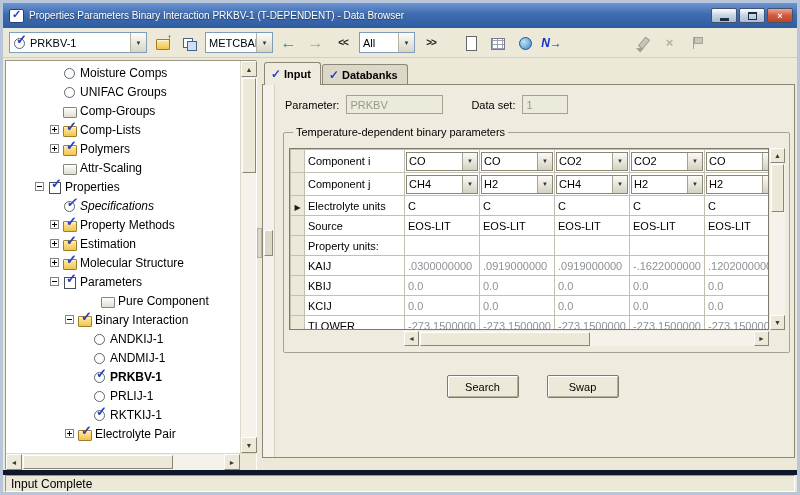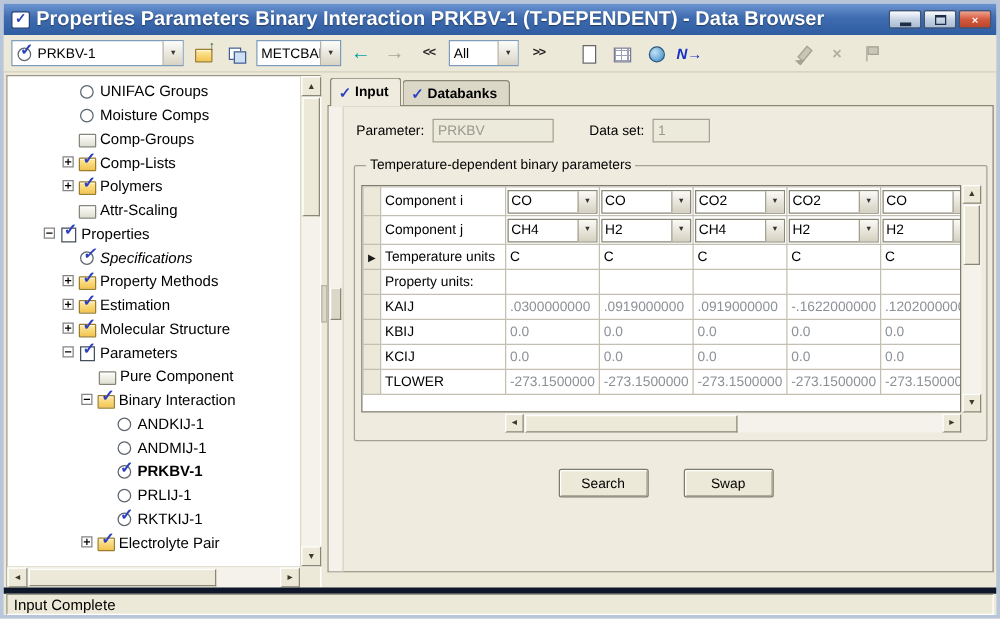--- a/index.html
+++ b/index.html
@@ -6,21 +6,21 @@
 html,body { width:800px; height:495px; }
 body { font-family:"Liberation Sans", sans-serif; font-size:11px; background:#fff; }
 
 .window { width:800px; height:495px; display:flex; flex-direction:column; border:3px solid #b9c6da; background:#ece9d8; }
 
 
 .titlebar { height:25px; flex:none; display:flex; align-items:center; padding:0 4px 0 6px;
   background:linear-gradient(180deg,#6c95d2 0%,#3f6cb0 45%,#2f5da1 100%); }
 .title-icon { width:15px; height:14px; background:#fff; border:1px solid #28417a; border-radius:2px; position:relative; margin-right:5px; flex:none; }
 .title-icon::after { content:"✓"; position:absolute; left:2px; top:-2px; font-size:11px; font-weight:bold; color:#2b3fc0; }
-.title-text { color:#fff; font-weight:bold; font-size:16px; text-shadow:0 1px 1px rgba(0,0,0,.45); flex:1; white-space:nowrap; overflow:hidden; }
+.title-text { color:#fff; font-weight:normal; font-size:10px; text-shadow:0 1px 1px rgba(0,0,0,.45); flex:1; white-space:nowrap; overflow:hidden; }
 .win-buttons { display:flex; gap:2px; flex:none; }
 .win-btn { width:26px; height:15px; border:1px solid #41536e; border-radius:2px;
   background:linear-gradient(#fdfeff,#c6d3e4 50%,#a9bcd4); display:flex; align-items:center; justify-content:center; font-size:9px; color:#1d2d45; }
 .win-btn.close { background:linear-gradient(#f0a492,#d4593d 50%,#b8452c); color:#fff; font-weight:bold; }
 .glyph-min { width:9px; height:3px; background:#1d2d45; margin-top:7px; }
 .glyph-max { width:9px; height:8px; border:1px solid #1d2d45; border-top-width:2px; background:transparent; }
 
 
 .toolbar { height:30px; flex:none; display:flex; align-items:center; gap:4px; padding:0 6px; background:#ece9d8; border-bottom:1px solid #d2cfc0; }
 .combo { height:21px; background:#fff; border:1px solid #7f9db9; display:flex; align-items:center; font-size:11px; flex:none; }
@@ -209,26 +209,26 @@
   </div>
 
   <div class="main">
 
     <div class="tree-panel">
       <div class="tree-body">
         <div class="tree-items">
             <div class="tree-row" style="padding-left: 44px;">
               <span class="tw-space"></span>
               <span class="ic ic-circle"></span>
+              <span class="t-label">Moisture Comps</span>
+            </div>
+            <div class="tree-row" style="padding-left: 44px;">
+              <span class="tw-space"></span>
+              <span class="ic ic-circle"></span>
               <span class="t-label">UNIFAC Groups</span>
-            </div>
-            <div class="tree-row" style="padding-left: 44px;">
-              <span class="tw-space"></span>
-              <span class="ic ic-circle"></span>
-              <span class="t-label">Moisture Comps</span>
             </div>
             <div class="tree-row" style="padding-left: 44px;">
               <span class="tw-space"></span>
               <span class="ic ic-folder plain"></span>
               <span class="t-label">Comp-Groups</span>
             </div>
             <div class="tree-row" style="padding-left: 44px;">
               <span class="twisty plus"></span>
               <span class="ic ic-folder ic-check"></span>
               <span class="t-label">Comp-Lists</span>
@@ -266,21 +266,21 @@
             <div class="tree-row" style="padding-left: 44px;">
               <span class="twisty plus"></span>
               <span class="ic ic-folder ic-check"></span>
               <span class="t-label">Molecular Structure</span>
             </div>
             <div class="tree-row" style="padding-left: 44px;">
               <span class="twisty"></span>
               <span class="ic ic-box ic-check"></span>
               <span class="t-label">Parameters</span>
             </div>
-            <div class="tree-row" style="padding-left: 60px;">
+            <div class="tree-row" style="padding-left: 82px;">
               <span class="tw-space"></span>
               <span class="ic ic-folder plain"></span>
               <span class="t-label">Pure Component</span>
             </div>
             <div class="tree-row" style="padding-left: 59px;">
               <span class="twisty"></span>
               <span class="ic ic-folder ic-check"></span>
               <span class="t-label">Binary Interaction</span>
             </div>
             <div class="tree-row" style="padding-left: 74px;">
@@ -439,26 +439,35 @@
                         </td>
                         <td class="cell" style="padding: 0px 1px;">
                           <div class="cell-combo">
                             <span class="cc-text">H2</span>
                             <span class="cc-btn">▼</span>
                           </div>
                         </td>
                       </tr>
                       <tr>
                         <td class="ind"><span class="row-marker">▶</span></td>
-                        <td class="rowhdr">Temperature units</td>
+                        <td class="rowhdr">Electrolyte units</td>
                         <td class="cell">C</td>
                         <td class="cell">C</td>
                         <td class="cell">C</td>
                         <td class="cell">C</td>
                         <td class="cell">C</td>
+                      </tr>
+                      <tr>
+                        <td class="ind"></td>
+                        <td class="rowhdr">Source</td>
+                        <td class="cell">EOS-LIT</td>
+                        <td class="cell">EOS-LIT</td>
+                        <td class="cell">EOS-LIT</td>
+                        <td class="cell">EOS-LIT</td>
+                        <td class="cell">EOS-LIT</td>
                       </tr>
                       <tr>
                         <td class="ind"></td>
                         <td class="rowhdr">Property units:</td>
                         <td class="cell"></td>
                         <td class="cell"></td>
                         <td class="cell"></td>
                         <td class="cell"></td>
                         <td class="cell"></td>
                       </tr>

